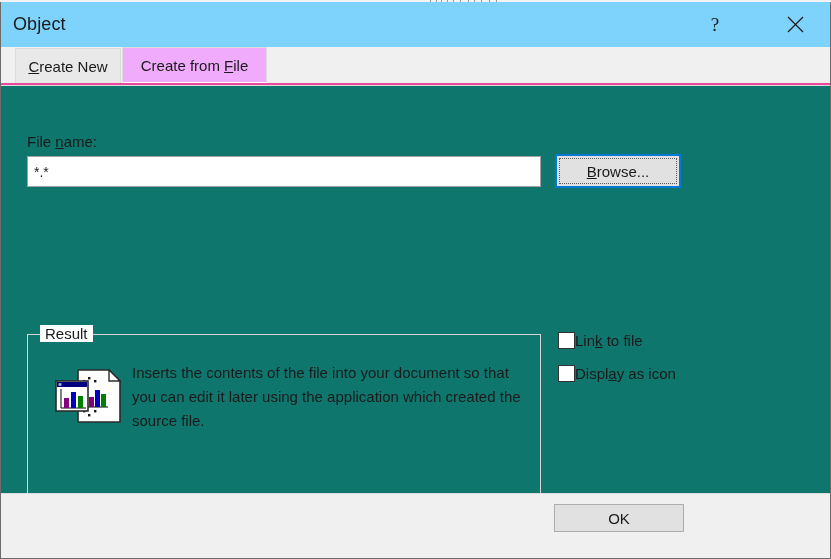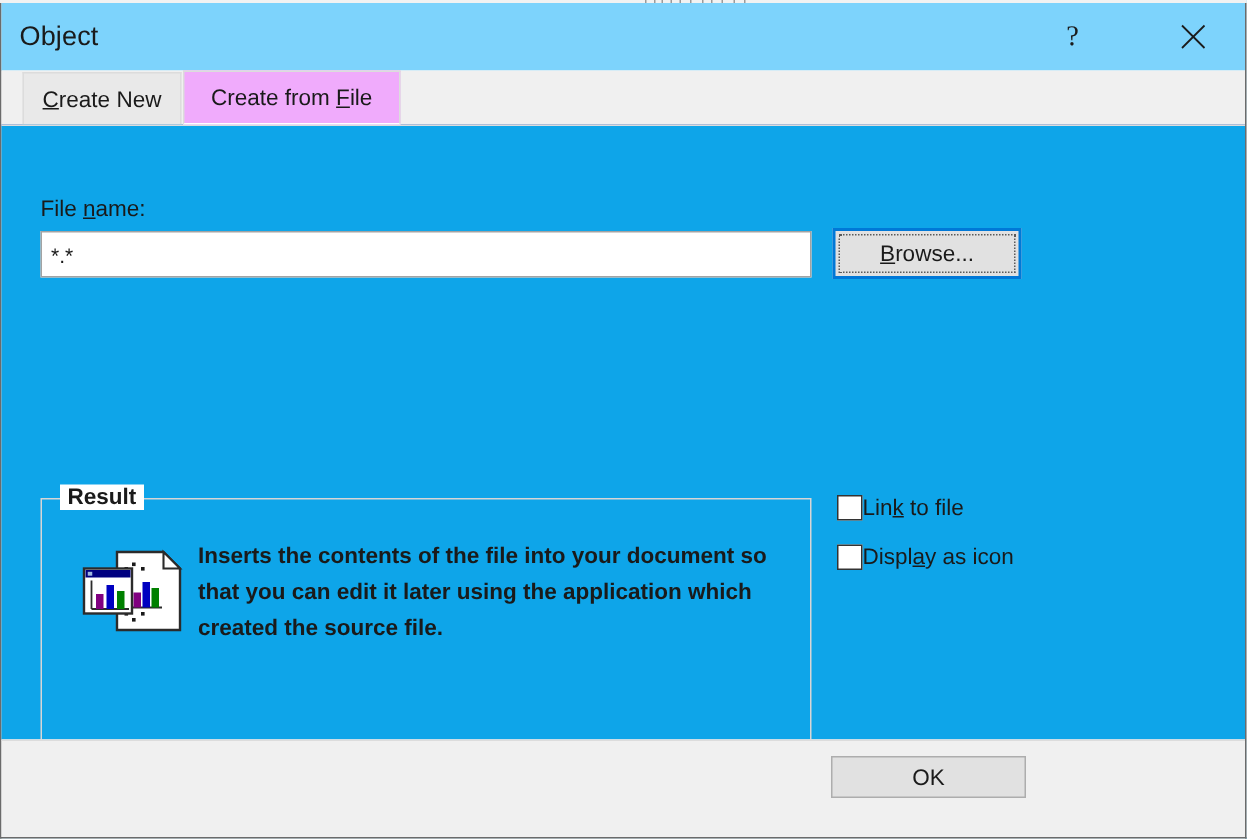--- a/index.html
+++ b/index.html
@@ -85,21 +85,21 @@
     font-family: "Liberation Serif", serif;
     line-height: 1;
   }
 
   
   #tabstrip {
     position: relative;
     height: 36px;
     flex: 0 0 36px;
     background: #f0f0f0;
-    border-bottom: 1px solid #ec4899;
+    border-bottom: 3px solid #ec4899;
   }
   .tab {
     position: absolute;
     bottom: 0;
     height: 35px;
     box-sizing: border-box;
     display: flex;
     align-items: center;
     justify-content: center;
     font-size: 15px;
@@ -120,21 +120,21 @@
     z-index: 3;
   }
   #tab-create-new { left: 14px; width: 106px; }
   #tab-create-from-file { left: 121px; width: 145px; }
   .uline { text-decoration: underline; text-underline-offset: 1px; }
 
   
   #content {
     position: relative;
     flex: 1 1 auto;
-    background: #0ea5e9;
+    background: #0f766e;
     border-top: 1px solid #dcdcdc;
     margin-top: -1px;
   }
 
   #filename-label {
     position: absolute;
     left: 26px;
     top: 47px;
     font-size: 15px;
     color: #1a1a1a;
@@ -328,21 +328,21 @@
     <div class="checkbox-row" id="checkbox-link-to-file">
       <span class="checkbox-box"></span>
       <span class="checkbox-label">Lin<span class="uline">k</span> to file</span>
     </div>
 
     <div class="checkbox-row" id="checkbox-display-as-icon">
       <span class="checkbox-box"></span>
       <span class="checkbox-label">Displ<span class="uline">a</span>y as icon</span>
     </div>
 
-    <fieldset id="result-group" style="margin:0;padding:12px;font-weight:bold;">
+    <fieldset id="result-group" style="margin:0;padding:12px;">
       <span id="result-legend">Result</span>
 
       <svg id="result-icon" viewBox="0 0 72 62">
 
         <path d="M26 3 L57 3 L68 14 L68 55 L26 55 Z" fill="#ffffff" stroke="#2b2b2b" stroke-width="1.6" stroke-linejoin="miter"></path>
         <path d="M57 3 L57 14 L68 14 Z" fill="#ffffff" stroke="#2b2b2b" stroke-width="1.4"></path>
 
         <rect x="31" y="13" width="2.4" height="2.4" fill="#1a1a1a"></rect>
         <rect x="36" y="10" width="2.4" height="2.4" fill="#1a1a1a"></rect>
         <rect x="42" y="13" width="2.4" height="2.4" fill="#1a1a1a"></rect>

